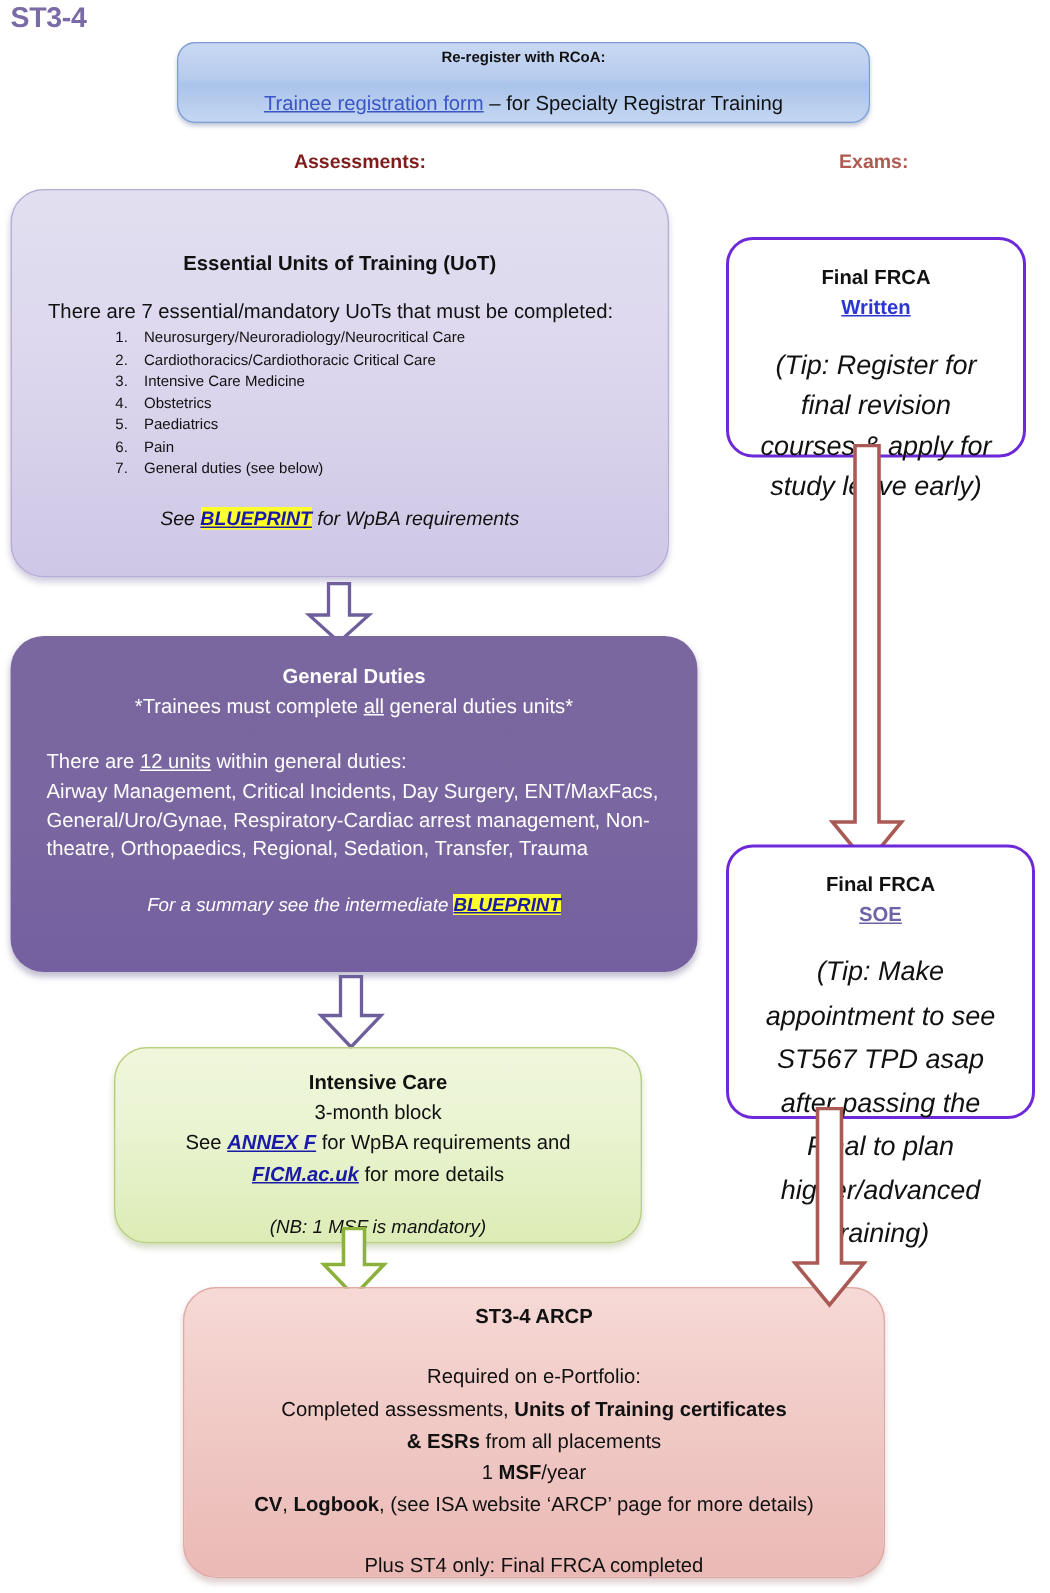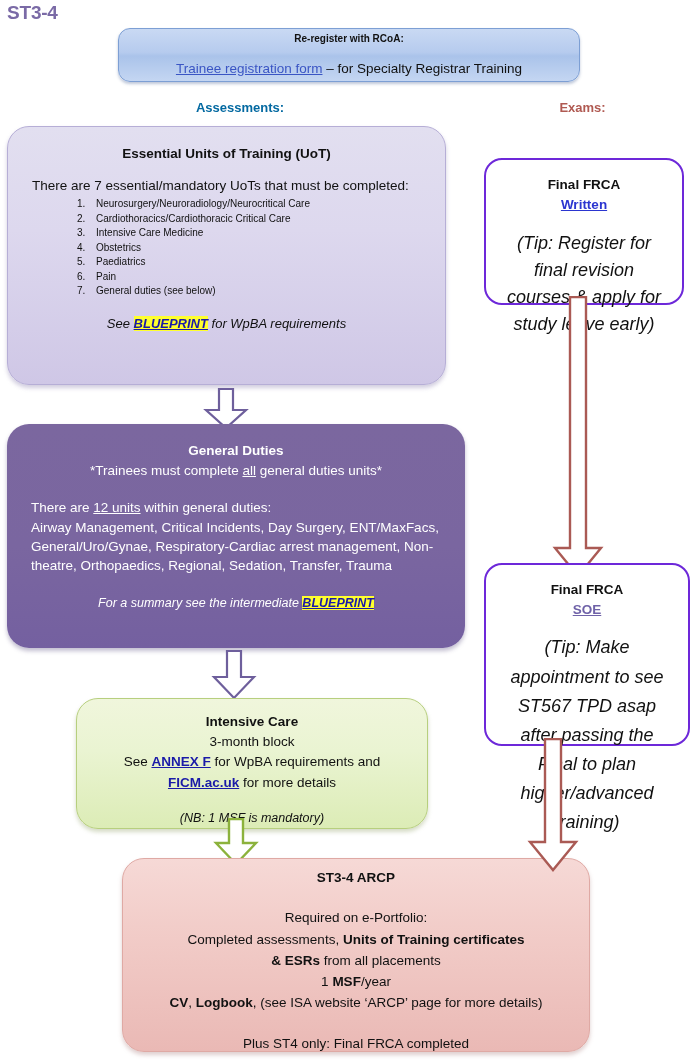--- a/index.html
+++ b/index.html
@@ -17,21 +17,21 @@
   .title{
     position:absolute;left:7px;top:2px;
     font-size:19px;font-weight:bold;color:#7a6aa6;
     letter-spacing:-0.2px;
   }
 
   
   .col-label{
     position:absolute;font-size:13px;font-weight:bold;
   }
-  .col-label.assess{left:120px;top:100px;width:240px;text-align:center;color:#0369a1;}
+  .col-label.assess{left:120px;top:100px;width:240px;text-align:center;color:#7f1d1d;}
   .col-label.exams{left:500px;top:100px;width:165px;text-align:center;color:#b05a52;}
 
   
   .box{
     position:absolute;
     box-sizing:border-box;
     border-radius:18px;
     display:flex;flex-direction:column;justify-content:center;
     text-align:center;
     font-size:13px;
@@ -53,21 +53,21 @@
   .box-rcoa .l2{font-size:13.5px;}
 
   
   .box-uot{
     left:7px;top:126px;width:439px;height:259px;
     background:linear-gradient(to bottom,#e2dff0 0%,#ddd8ee 40%,#cfc7e6 100%);
     border:1px solid #b6aed6;
     border-radius:22px;
     box-shadow:0 3px 4px rgba(140,130,175,.40);
     padding:10px 14px 8px 14px;
-    justify-content:flex-start;
+    justify-content:center;
   }
   .box-uot .hdr{font-weight:bold;font-size:13.5px;margin-top:8px;margin-bottom:14px;}
   .box-uot .intro{font-size:13.5px;text-align:left;padding-left:10px;margin-bottom:2px;}
   .box-uot ol{
     margin:0;padding:0 0 0 66px;text-align:left;font-size:10px;
     list-style-position:outside;
   }
   .box-uot ol li{margin:0 0 1px 0;padding-left:8px;}
   .box-uot .foot{
     font-style:italic;font-size:13px;margin-top:16px;text-align:center;
@@ -128,21 +128,21 @@
   .box-frca2{left:484px;top:563px;width:206px;height:183px;}
   .box-exam .hdr{font-weight:bold;font-size:13.5px;margin-top:10px;}
   .box-exam .lnk{margin-top:2px;font-size:13.5px;}
   .box-exam .tip{font-style:italic;font-size:18px;margin-top:16px;line-height:1.5;padding:0 6px;}
   .box-frca2 .tip{margin-top:14px;line-height:1.62;}
 
   
   a.lk{color:#3a55c4;text-decoration:underline;cursor:pointer;}
   a.lk-blue{color:#2b35d0;text-decoration:underline;font-weight:bold;cursor:pointer;}
   a.lk-purple{color:#6f62a8;text-decoration:underline;font-weight:bold;cursor:pointer;}
-  a.lk-darkblue{color:#1a1aa8;text-decoration:underline;font-weight:bold;cursor:pointer;}
+  a.lk-darkblue{color:#1a1aa8;text-decoration:underline;font-weight:bold;cursor:pointer;font-style:italic;}
   .hl{
     background:#ffff2e;color:#1a1aa8;text-decoration:underline;
     font-weight:bold;font-style:italic;cursor:pointer;
   }
   .u{text-decoration:underline;}
   .b{font-weight:bold;}
 
   
   .arrow{position:absolute;}
 </style>

